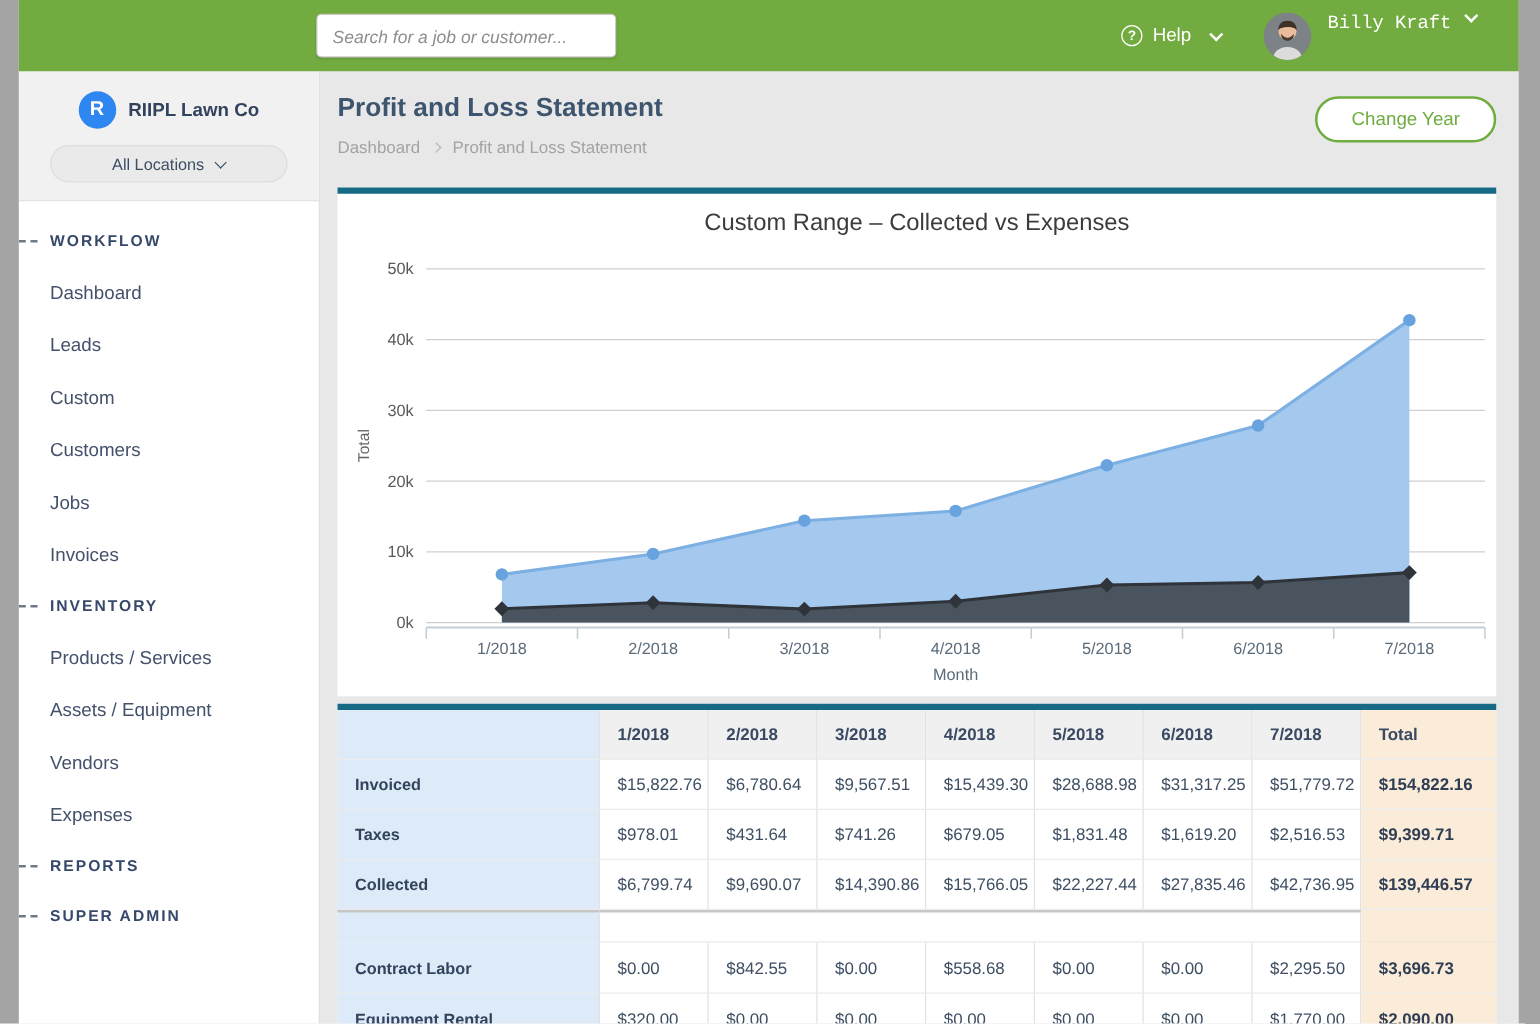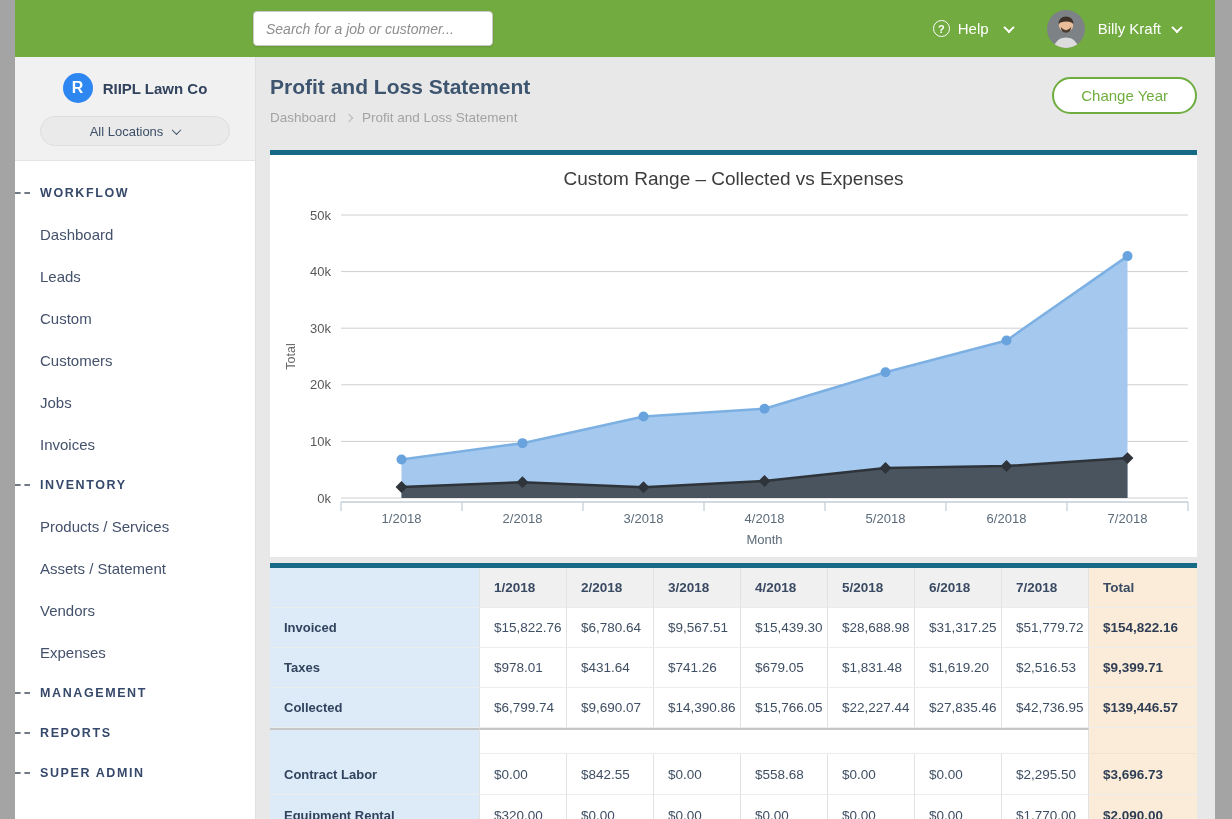--- a/index.html
+++ b/index.html
@@ -22,21 +22,21 @@
                   padding:0 12px; font-size:14px; color:#555; outline:none;
                   font-family:"Liberation Sans",sans-serif; box-shadow:0 1px 2px rgba(0,0,0,.12);font-style:italic;}
   .search-input::placeholder { color:#8e8e8e; }
   .top-right { margin-left:auto; display:flex; align-items:center; padding-right:34px; color:#fff; }
   .help { display:flex; align-items:center; gap:8px; font-size:15px; cursor:pointer; }
   .help-q { display:inline-flex; align-items:center; justify-content:center; width:17px; height:17px;
             border:1.5px solid #fff; border-radius:50%; font-size:11px; font-weight:bold; }
   .chev { width:8px; height:8px; border-right:2px solid currentColor; border-bottom:2px solid currentColor;
           display:inline-block; transform:rotate(45deg) translate(-1px,-1px); }
   .help .chev { margin-left:8px; }
-  .user { display:flex; align-items:center; margin-left:34px; cursor:pointer; }
+  .user { display:flex; margin-left:34px; cursor:pointer;font-family:Liberation Mono, monospace; }
   .avatar { width:38px; height:38px; border-radius:50%; overflow:hidden; flex:0 0 38px; }
   .user-name { font-size:15px; margin-left:13px; }
   .user .chev { margin-left:12px; }
 
   
   .sidebar { position:absolute; left:15px; top:57px; width:241px; bottom:0; background:#fff;
              border-right:1px solid #e0e0e0; z-index:30; }
   .side-top { height:104px; background:#f1f1f1; border-bottom:1px solid #e4e4e4; }
   .company { display:flex; align-items:center; justify-content:center; gap:10px; padding-top:16px; cursor:pointer; }
   .company-badge { width:30px; height:30px; border-radius:50%; background:#2e86f0; color:#fff;
@@ -144,27 +144,23 @@
       <div class="nav-item">Leads</div>
       <div class="nav-item">Custom</div>
       <div class="nav-item">Customers</div>
       <div class="nav-item">Jobs</div>
       <div class="nav-item">Invoices</div>
       <div class="nav-sec">
         <span class="dash"></span>
         <span>INVENTORY</span>
       </div>
       <div class="nav-item">Products / Services</div>
-      <div class="nav-item">Assets / Statement</div>
+      <div class="nav-item">Assets / Equipment</div>
       <div class="nav-item">Vendors</div>
       <div class="nav-item">Expenses</div>
-      <div class="nav-sec">
-        <span class="dash"></span>
-        <span>MANAGEMENT</span>
-      </div>
       <div class="nav-sec">
         <span class="dash"></span>
         <span>REPORTS</span>
       </div>
       <div class="nav-sec">
         <span class="dash"></span>
         <span>SUPER ADMIN</span>
       </div>
     </div>
   </div>

